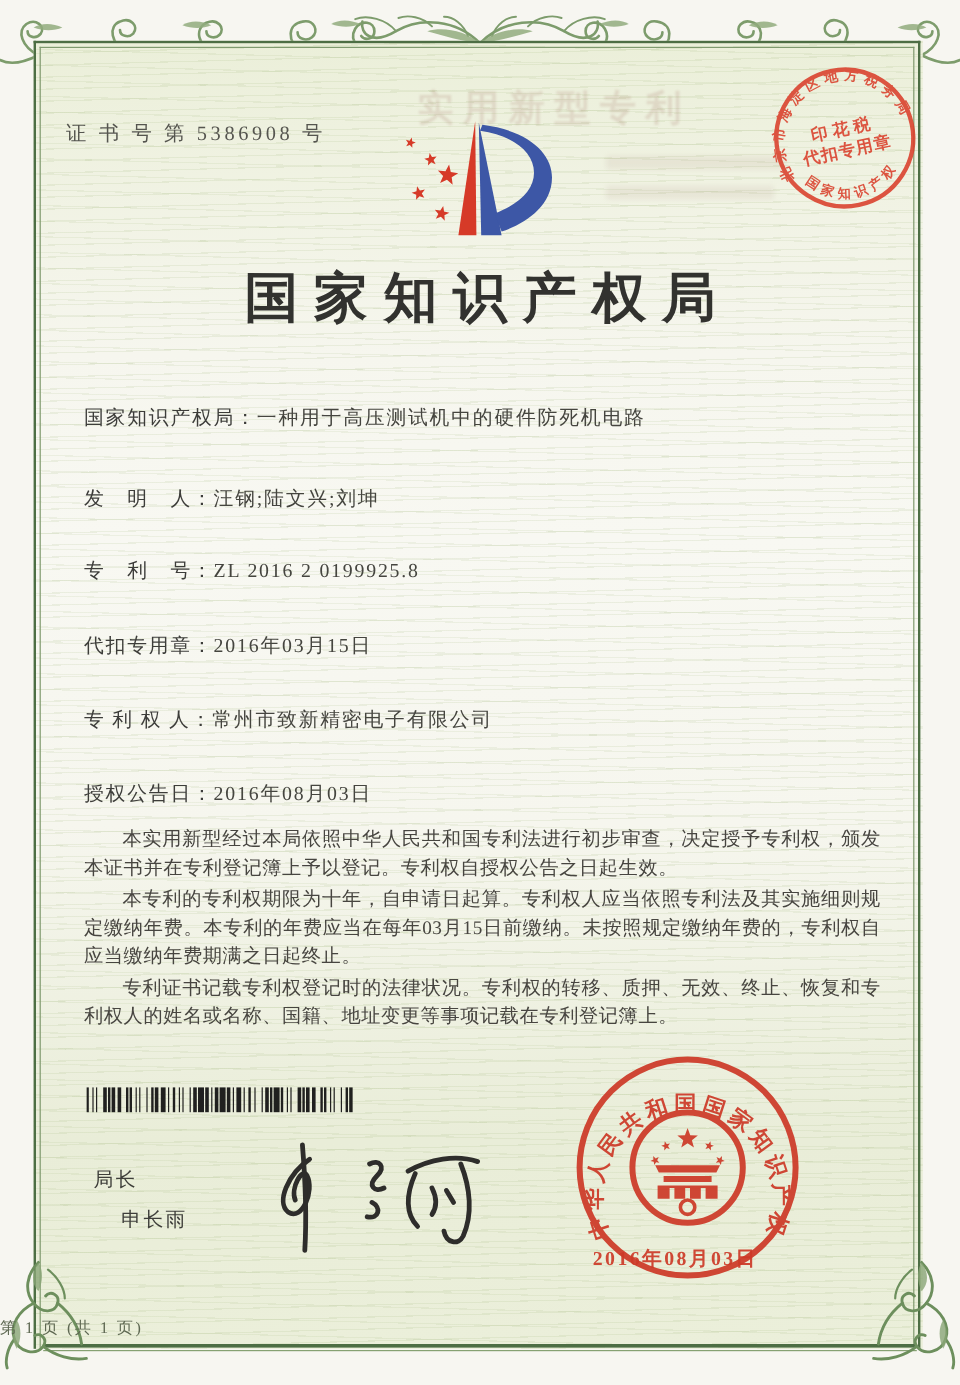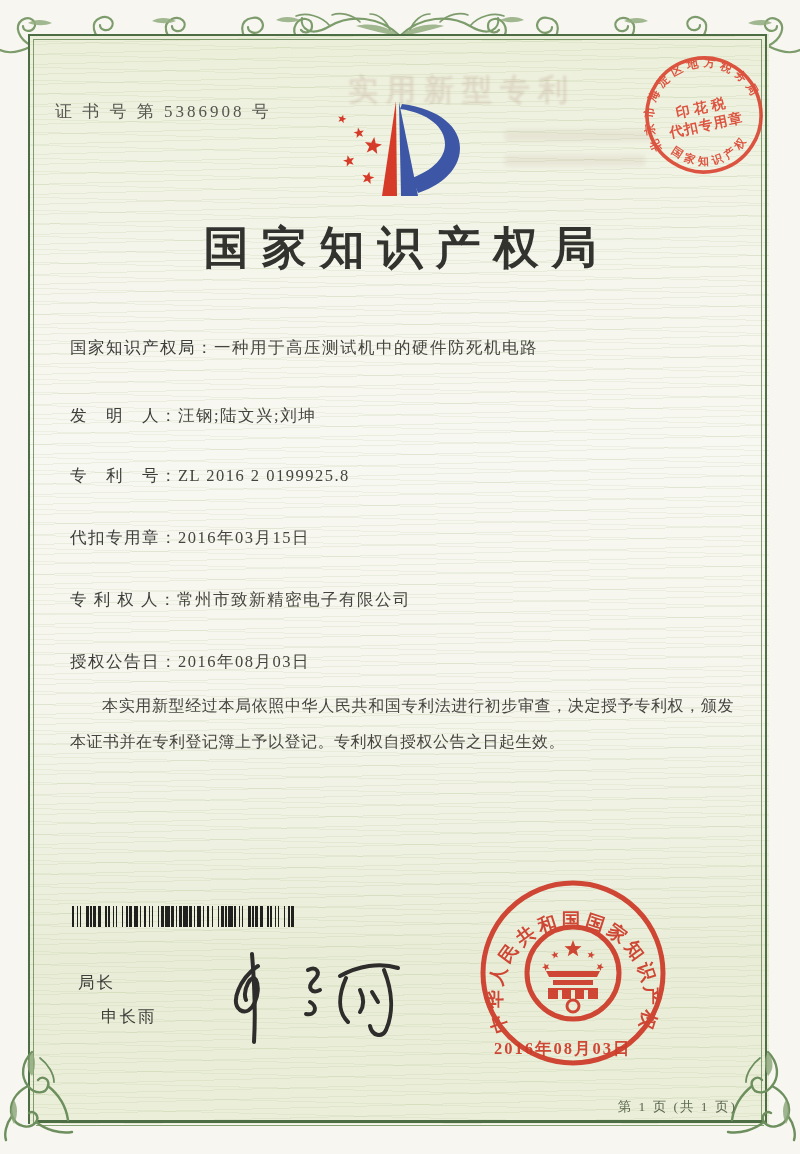--- a/index.html
+++ b/index.html
@@ -39,33 +39,33 @@
   }
   .ghost-line{background:rgba(170,140,120,.12);filter:blur(2px);border-radius:2px;}
   .main-title{
     left:0;top:218px;width:800px;text-align:center;
     font-size:45px;font-weight:bold;color:#32322f;letter-spacing:13px;text-indent:13px;
   }
   .field-row{left:70px;width:680px;font-size:16.5px;color:#3d3d3a;letter-spacing:1.5px;}
   .field-row .flabel{color:#3d3d3a;}
   .field-row .fvalue{color:#45453f;margin-top:32px;}
   .body-text{
-    left:70px;top:688px;width:664px;font-size:16px;line-height:36px;
+    left:70px;top:688px;width:664px;font-size:16px;line-height:24px;
     text-align:justify;color:#474540;letter-spacing:0.5px;
   }
   .body-text p{margin:0 0 2px 0;text-indent:2em;}
   .barcode{left:72px;top:906px;width:222px;height:21px;overflow:hidden;}
   .barcode i{position:absolute;top:0;bottom:0;background:#20201f;}
   .signer-title{left:78px;top:972px;font-size:16.5px;letter-spacing:2px;color:#3e3e3a;}
   .signer-name{left:78px;top:1006px;font-size:16.5px;letter-spacing:2px;color:#3e3e3a;margin-left:23px;}
   .seal-date{
     left:494px;top:1038px;font-size:16.5px;letter-spacing:2px;
     color:#cd3a28;font-weight:bold;opacity:.92;
   }
-  .footer{left:0;top:1098px;width:737px;text-align:right;font-size:13.5px;color:#5e6852;letter-spacing:2px;}
+  .footer{left:0;top:1098px;width:737px;text-align:left;font-size:13.5px;color:#5e6852;letter-spacing:2px;}
   .stamp-wrap{left:629px;top:40px;width:150px;height:150px;transform:rotate(-12deg);opacity:.88;}
   .seal-wrap{left:473px;top:873px;width:200px;height:200px;opacity:.93;}
   svg{display:block;}
 </style>
 </head>
 <body>
 
 <svg class="abs" style="left:0;top:6px" width="800" height="58" viewBox="0 0 800 58">
   <g stroke="#7d9c6c" stroke-width="2.2" fill="none" stroke-linecap="round">
     <g id="halfscroll">
@@ -180,20 +180,22 @@
 </div>
 <div class="abs field-row" style="top:589px">
   <span class="flabel">专 利 权 人：</span><span class="fvalue">常州市致新精密电子有限公司</span>
 </div>
 <div class="abs field-row" style="top:651px">
   <span class="flabel">授权公告日：</span><span class="fvalue">2016年08月03日</span>
 </div>
 
 <div class="abs body-text">
   <p>本实用新型经过本局依照中华人民共和国专利法进行初步审查，决定授予专利权，颁发本证书并在专利登记簿上予以登记。专利权自授权公告之日起生效。</p>
+  <p>本专利的专利权期限为十年，自申请日起算。专利权人应当依照专利法及其实施细则规定缴纳年费。本专利的年费应当在每年03月15日前缴纳。未按照规定缴纳年费的，专利权自应当缴纳年费期满之日起终止。</p>
+  <p>专利证书记载专利权登记时的法律状况。专利权的转移、质押、无效、终止、恢复和专利权人的姓名或名称、国籍、地址变更等事项记载在专利登记簿上。</p>
 </div>
 
 <div class="abs barcode">
     <i style="left:0px;width:1.5px"></i>
     <i style="left:4.5px;width:1.5px"></i>
     <i style="left:7.5px;width:1.5px"></i>
     <i style="left:13.5px;width:3px"></i>
     <i style="left:18px;width:1.5px"></i>
     <i style="left:21px;width:3px"></i>
     <i style="left:25.5px;width:3px"></i>

